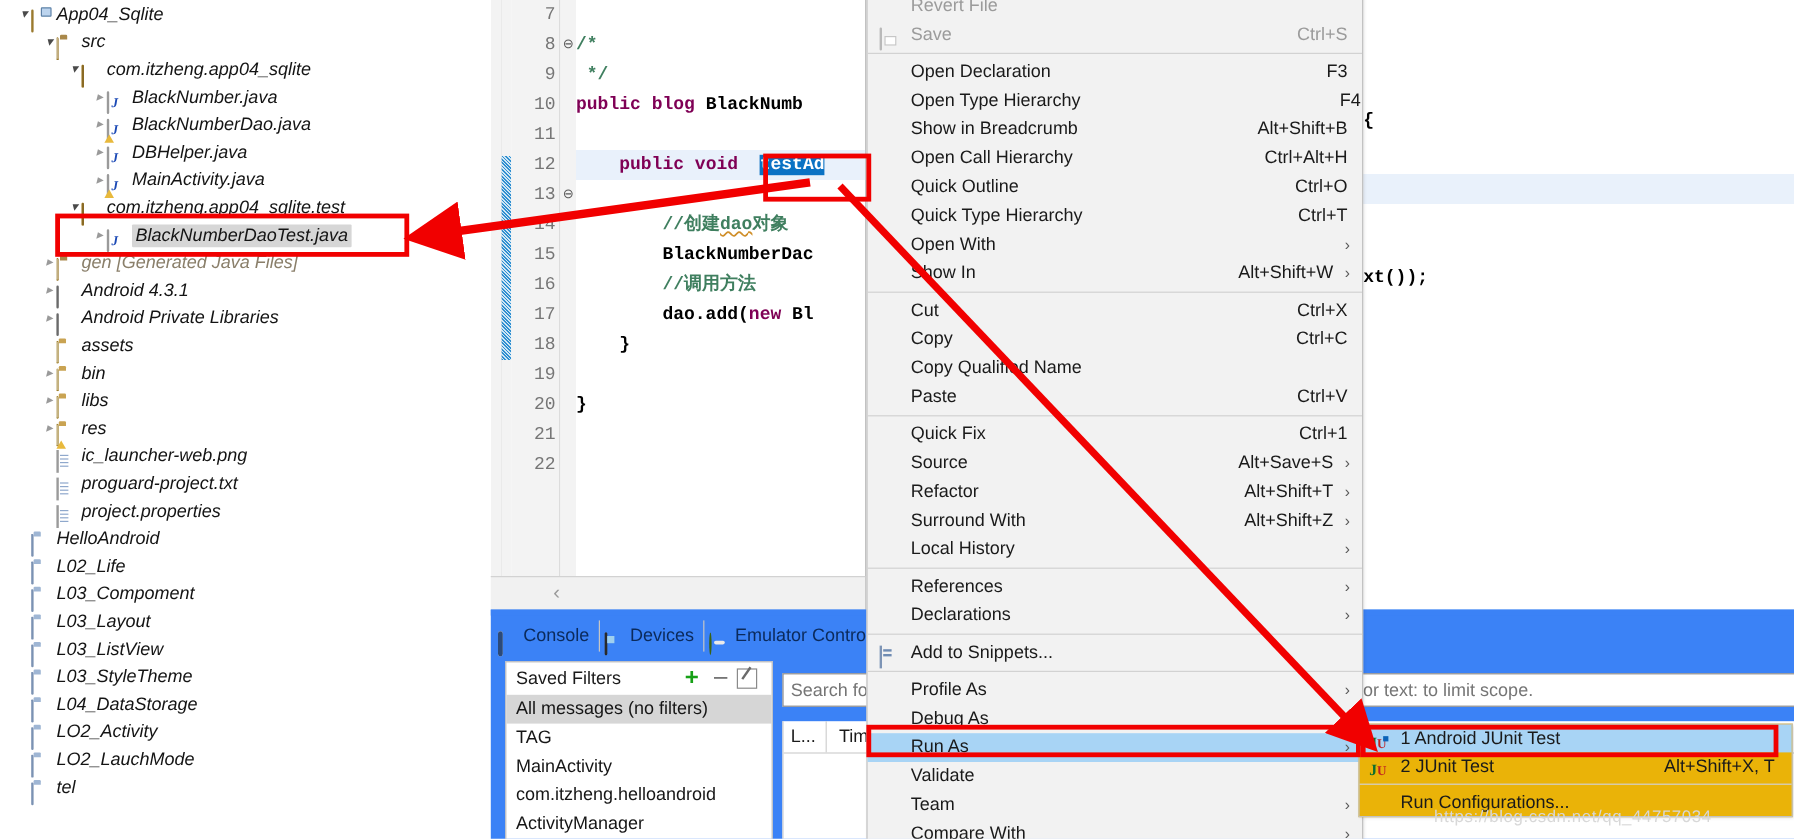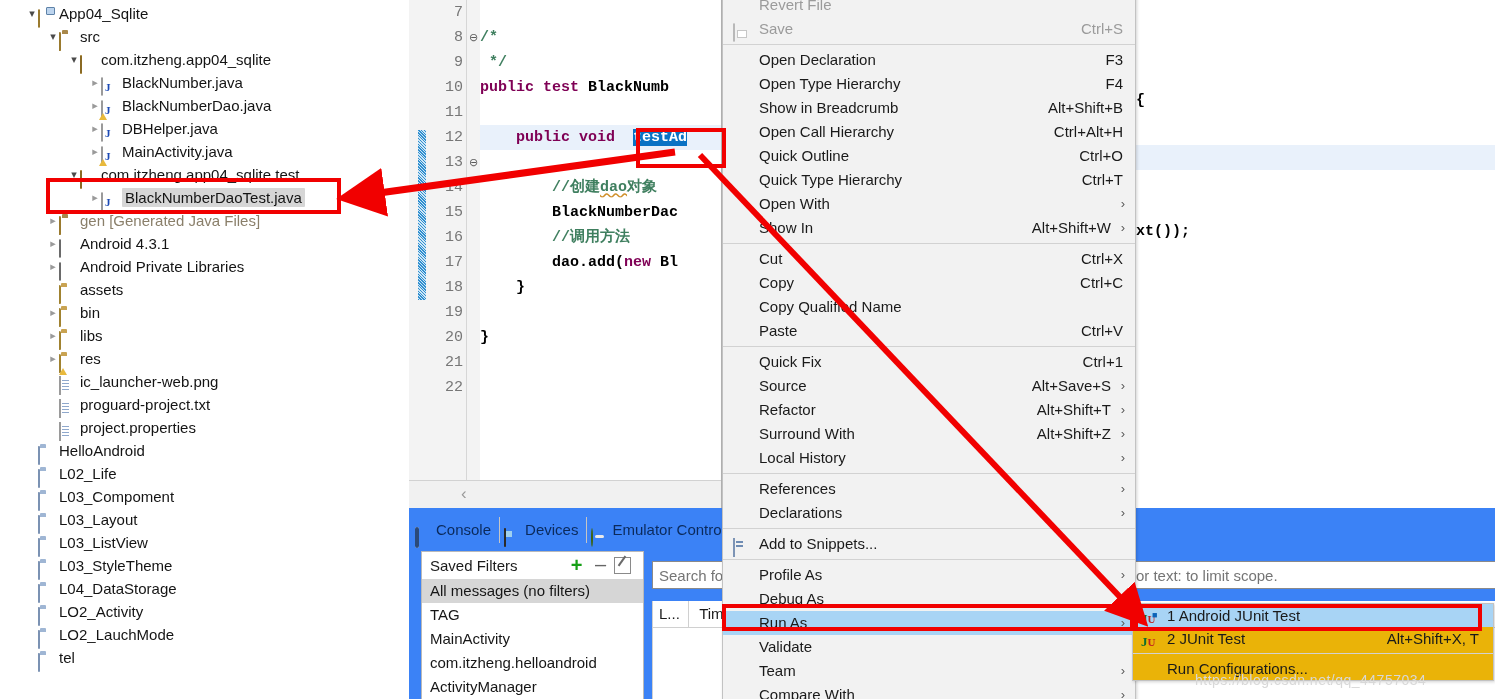--- a/index.html
+++ b/index.html
@@ -4,21 +4,21 @@
 <style>
   html,body{margin:0;padding:0;}
   body{
     width:1495px;height:699px;position:relative;overflow:hidden;
     background:#ffffff;
     font-family:"Liberation Sans",sans-serif;
     font-size:15px;color:#1a1a1a;
     -webkit-font-smoothing:antialiased;
   }
   
-  #explorer{position:absolute;left:16px;top:0;width:409px;height:699px;background:#fff;overflow:hidden;}
+  #explorer{position:absolute;left:4px;top:0;width:409px;height:699px;background:#fff;overflow:hidden;font-style:italic;}
   .tree-row{position:relative;height:23px;line-height:23px;white-space:nowrap;padding-left:0;}
   .tree-row .lbl{font-size:15px;color:#141414;vertical-align:middle;}
   .tree-row .lbl.dim{color:#8a7f6a;}
   .arrow{display:inline-block;width:12px;text-align:center;color:#9a9a9a;font-size:11px;vertical-align:middle;}
   .arrow.open{color:#4a4a4a;}
   .ico{display:inline-block;width:18px;height:16px;vertical-align:middle;position:relative;margin-right:3px;}
   .sel-lbl{background:#d6d6d6;padding:1px 3px;border-radius:1px;}
 
   
   .ic-proj{width:16px;height:14px;background:linear-gradient(#f5d58a,#e3b654);border:1px solid #9a7a2e;border-radius:2px;position:relative;top:2px;}
@@ -197,21 +197,21 @@
       <div class="fold"></div>
       <div class="fold"></div>
       <div class="fold"></div>
       <div class="fold"></div>
       <div class="fold"></div>
     </div>
   <div id="code">
       <div class="cline"></div>
       <div class="cline"><span class="cmt">/*</span></div>
       <div class="cline"><span class="cmt"> */</span></div>
-      <div class="cline"><span class="kw">public</span> <span class="kw">test</span> BlackNumb</div>
+      <div class="cline"><span class="kw">public</span> <span class="kw">blog</span> BlackNumb</div>
       <div class="cline"></div>
       <div class="cline hl">    <span class="kw">public</span> <span class="kw">void</span>  <span class="sel">testAd</span></div>
       <div class="cline"></div>
       <div class="cline"><span class="cmt">        //创建<span class="squig">dao</span>对象</span></div>
       <div class="cline">        BlackNumberDac</div>
       <div class="cline"><span class="cmt">        //调用方法</span></div>
       <div class="cline">        dao.add(<span class="kw">new</span> Bl</div>
       <div class="cline">    }</div>
       <div class="cline"></div>
       <div class="cline">}</div>
@@ -258,21 +258,21 @@
     </div>
   </div>
 
 </div>
 
 <div id="ctxmenu">
     <div class="mi dis"><span>Revert File</span></div>
     <div class="mi dis"><span class="mico"><span class="ic-save"></span></span><span>Save</span><span class="acc" style="right:12px;">Ctrl+S</span></div>
     <div class="msep"></div>
     <div class="mi"><span>Open Declaration</span><span class="acc" style="right:12px;">F3</span></div>
-    <div class="mi"><span>Open Type Hierarchy</span><span class="acc" style="right:12px;">F4</span></div>
+    <div class="mi"><span>Open Type Hierarchy</span><span class="acc" style="right:1px;">F4</span></div>
     <div class="mi"><span>Show in Breadcrumb</span><span class="acc" style="right:12px;">Alt+Shift+B</span></div>
     <div class="mi"><span>Open Call Hierarchy</span><span class="acc" style="right:12px;">Ctrl+Alt+H</span></div>
     <div class="mi"><span>Quick Outline</span><span class="acc" style="right:12px;">Ctrl+O</span></div>
     <div class="mi"><span>Quick Type Hierarchy</span><span class="acc" style="right:12px;">Ctrl+T</span></div>
     <div class="mi"><span>Open With</span><span class="sub">›</span></div>
     <div class="mi"><span>Show In</span><span class="acc" style="right:24px;">Alt+Shift+W</span><span class="sub">›</span></div>
     <div class="msep"></div>
     <div class="mi"><span>Cut</span><span class="acc" style="right:12px;margin-left:46px;">Ctrl+X</span></div>
     <div class="mi"><span>Copy</span><span class="acc" style="right:12px;">Ctrl+C</span></div>
     <div class="mi"><span>Copy Qualified Name</span></div>

